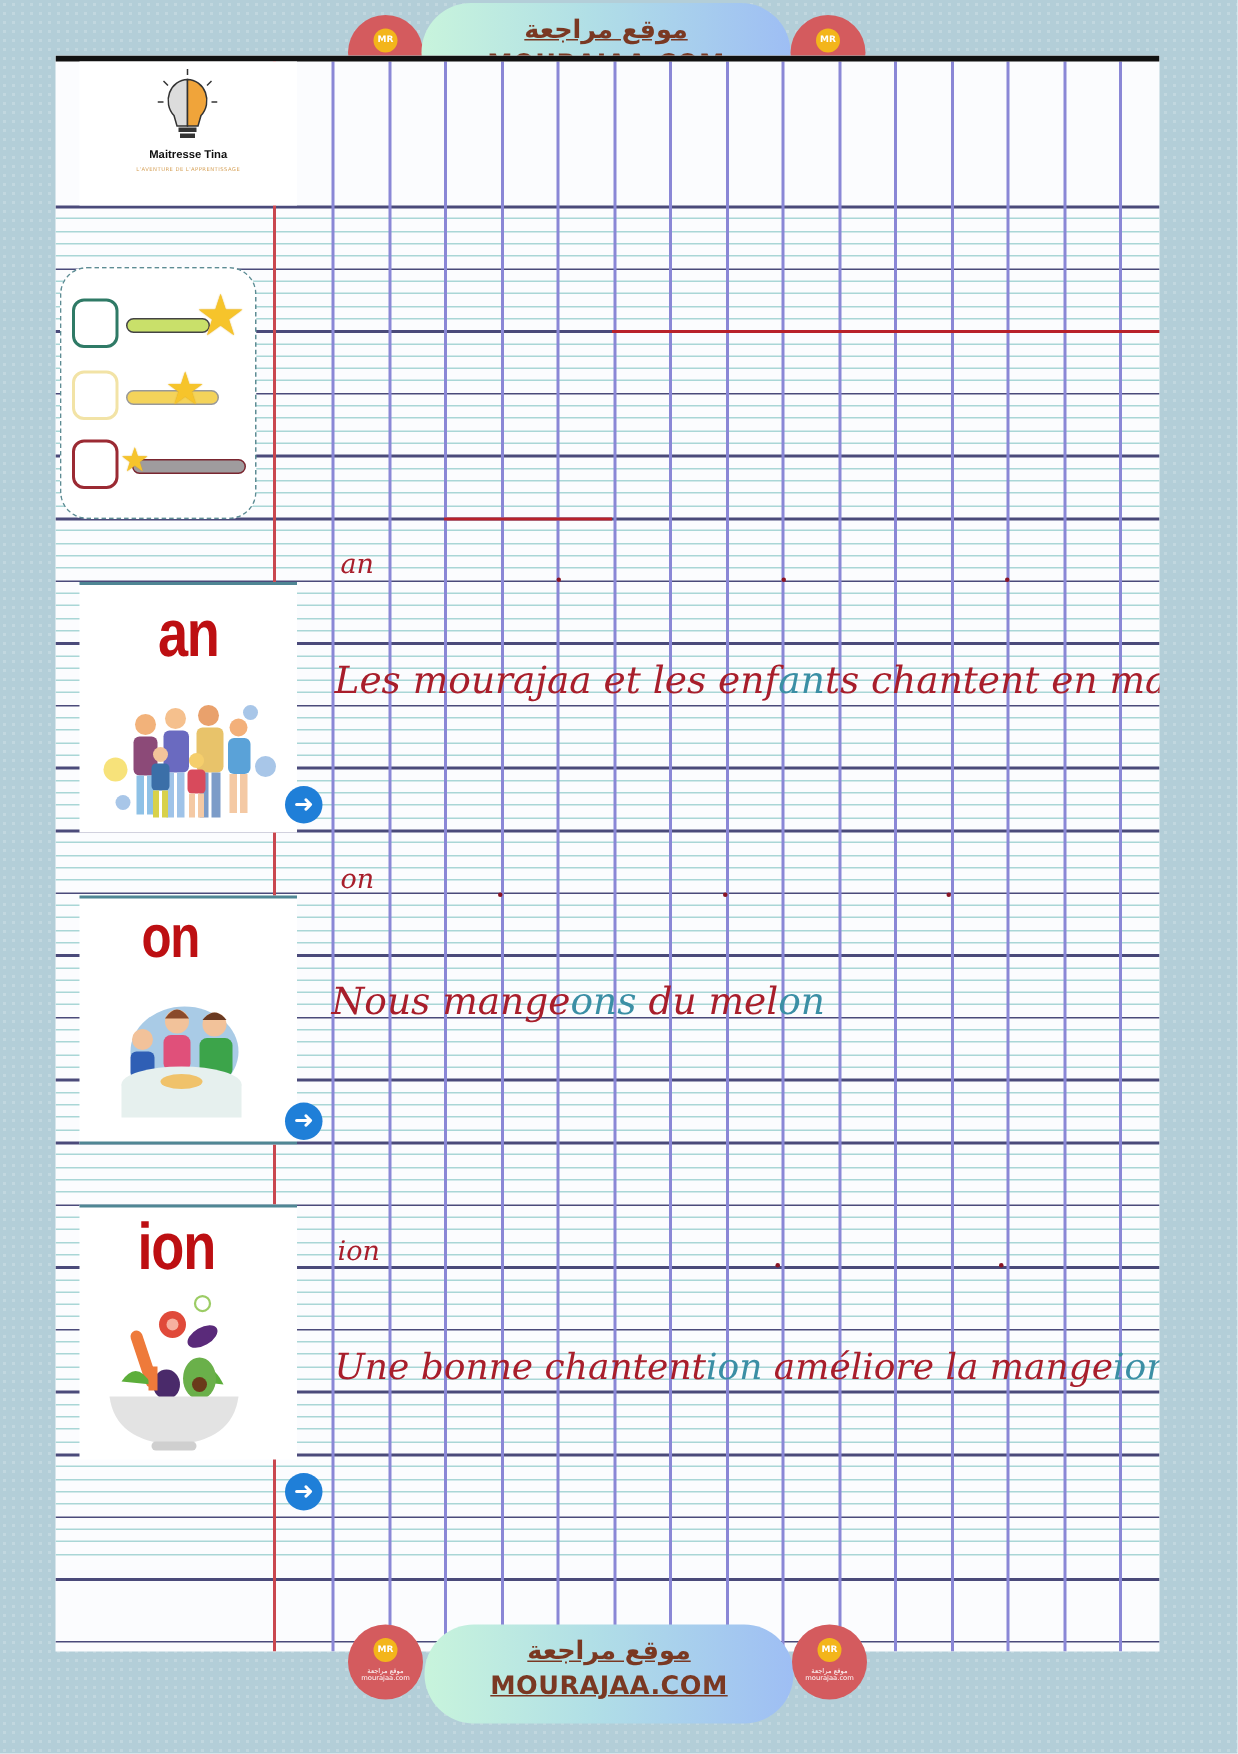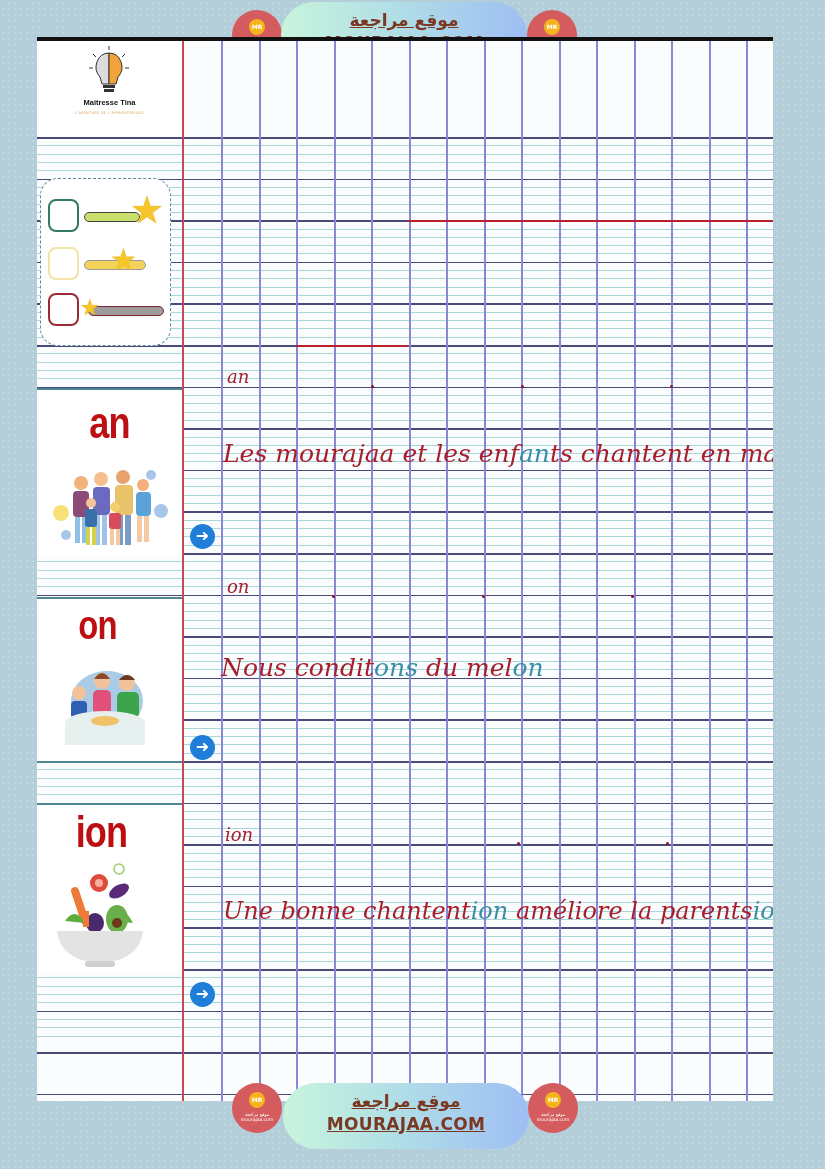--- a/index.html
+++ b/index.html
@@ -16,21 +16,21 @@
     background: #fbfcfe; overflow: hidden;
   }
   .top-bar { position: absolute; left: 0; top: 0; width: 100%; height: 4px; background: #111; }
   .hline { position: absolute; left: 0; width: 100%; height: 1px; }
   .hline.light { background: #a9d6d6; }
   .hline.dark { background: #4a4a7a; height: 1.5px; }
   .vline { position: absolute; top: 4px; width: 2px; background: #8a87d6; }
   .margin-line { position: absolute; top: 4px; bottom: 0; width: 2px; background: #c9474f; }
   .red-rule { position: absolute; height: 2px; background: #b8212a; }
   .left-col { position: absolute; left: 0; top: 4px; width: 146px; bottom: 0; }
-  .panel { position: absolute; left: 0; width: 145px; background: #fff; }
+  .panel { position: absolute; left: 16px; width: 145px; background: #fff; }
   .panel-border-top { position: absolute; left: 0; width: 145px; height: 2px; background: #4f8694; }
   .logo-box { top: 0; height: 96px; background: #fff; text-align: center; }
   .logo-name { position: absolute; top: 57px; left: 0; width: 100%; font-size: 7.5px; font-weight: bold; color: #111; text-align: center; font-family: "Liberation Sans", sans-serif; }
   .logo-tag { position: absolute; top: 70px; left: 0; width: 100%; font-size: 3.5px; color: #d6a25a; text-align: center; letter-spacing: 0.3px; }
   .rating-box {
     position: absolute; left: 3px; top: 137px; width: 131px; height: 168px;
     background: #fff; border: 1.5px dashed #5d8c94; border-radius: 18px;
   }
   .rating-row { position: absolute; left: 7px; height: 34px; width: 118px; }
   .rating-square { position: absolute; left: 0; top: 0; width: 31px; height: 33px; border-radius: 8px; border: 2px solid; background: #fff; }
@@ -329,27 +329,27 @@
   <div class="dot" style="left:334px; top:348px;"></div>
   <div class="dot" style="left:484px; top:348px;"></div>
   <div class="dot" style="left:633px; top:348px;"></div>
   <div class="script" style="left:186px; top:402px; font-size:25px;" id="sentence-0"><span>Les mourajaa et les enf</span><span class="hl">an</span><span>ts chantent en march</span></div>
   <div class="arrow-btn" style="top:487px;">➜</div>
 
   <div class="script" style="left:190px; top:539px; font-size:18px;">on</div>
   <div class="dot" style="left:295px; top:558px;"></div>
   <div class="dot" style="left:445px; top:558px;"></div>
   <div class="dot" style="left:594px; top:558px;"></div>
-  <div class="script" style="left:184px; top:616px; font-size:25px;" id="sentence-1"><span>Nous condit</span><span class="hl">ons</span><span> du mel</span><span class="hl">on</span></div>
+  <div class="script" style="left:184px; top:616px; font-size:25px;" id="sentence-1"><span>Nous mange</span><span class="hl">ons</span><span> du mel</span><span class="hl">on</span></div>
   <div class="arrow-btn" style="top:698px;">➜</div>
 
   <div class="script" style="left:188px; top:787px; font-size:18px;">ion</div>
   <div class="dot" style="left:480px; top:805px;"></div>
   <div class="dot" style="left:629px; top:805px;"></div>
-  <div class="script" style="left:186px; top:860px; font-size:24px;" id="sentence-2"><span>Une bonne chantent</span><span class="hl">ion</span><span> améliore la parents</span><span class="hl">ion</span></div>
+  <div class="script" style="left:186px; top:860px; font-size:24px;" id="sentence-2"><span>Une bonne chantent</span><span class="hl">ion</span><span> améliore la mange</span><span class="hl">ion</span></div>
   <div class="arrow-btn" style="top:945px;">➜</div>
 </div>
 
 <div>
   <div class="badge-circle" style="left:232px; top:1083px;">
     <span class="mini-icon">MR</span>
     <span class="mini-text">موقع مراجعة mourajaa.com</span>
   </div>
   <div class="badge-pill" style="left:283px; top:1083px;">
     <span class="badge-ar">موقع مراجعة</span>

